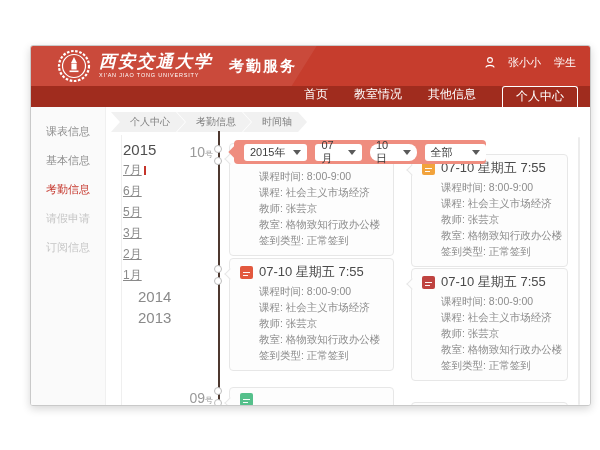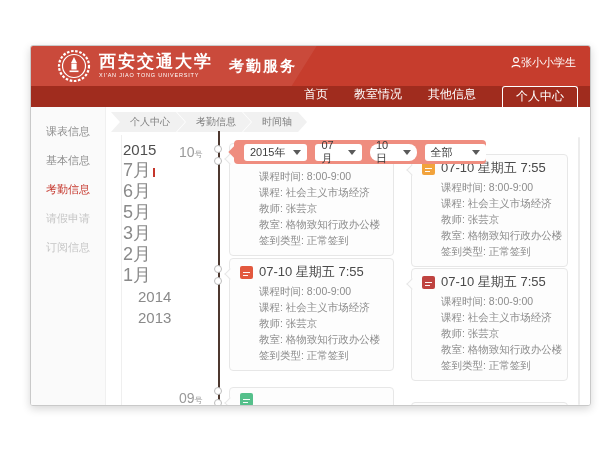--- a/index.html
+++ b/index.html
@@ -12,24 +12,24 @@
     position:absolute;left:30px;top:45px;width:559px;height:359px;
     border:1px solid #c9c9c9;border-radius:3px;overflow:hidden;background:#fff;
     box-shadow:0 3px 9px rgba(0,0,0,.16);
   }
   
   .hdr{position:relative;height:40px;background:#c63d2d;display:flex;align-items:center;padding-left:26px;overflow:hidden;}
   .hdr::before{content:'';position:absolute;left:-30px;top:-10px;width:300px;height:70px;
     background:rgba(255,255,255,.07);transform:skewX(-32deg);}
   .logo{width:34px;height:34px;flex:0 0 auto;position:relative;z-index:1;}
   .uni-block{margin-left:8px;line-height:1;position:relative;z-index:1;}
-  .uni-cn{font-size:17px;font-weight:bold;color:#fff;letter-spacing:2px;}
+  .uni-cn{font-size:17px;font-weight:bold;font-style:italic;color:#fff;letter-spacing:2px;}
   .uni-en{font-size:5.5px;color:#fff;letter-spacing:.8px;margin-top:3px;}
   .app-name{margin-left:16px;font-size:15px;font-weight:bold;color:#fff;letter-spacing:2px;position:relative;z-index:1;}
-  .user-box{position:absolute;right:14px;top:9px;display:flex;align-items:center;gap:0;color:#fff;font-size:11px;z-index:2;}
+  .user-box{position:absolute;right:14px;top:9px;display:flex;align-items:center;gap:13px;color:#fff;font-size:11px;z-index:2;}
   
   .nav{height:21px;background:#a02c1e;display:flex;justify-content:flex-end;align-items:flex-end;padding-right:12px;gap:26px;}
   .nav-item{font-size:12px;color:#fff;padding-bottom:4px;cursor:pointer;}
   .nav-tab-active{font-size:12px;color:#fff;border:1px solid #fff;border-bottom:none;
     border-radius:3px 3px 0 0;height:20px;line-height:19px;padding:0 13px;background:#a02c1e;}
   
   .content{position:relative;height:298px;background:#fff;}
   .side{position:absolute;left:0;top:0;width:75px;height:100%;background:#fafafa;border-right:1px solid #f0f0f0;padding-top:10px;box-sizing:border-box;}
   .side-item{height:29px;line-height:29px;text-align:center;font-size:11px;color:#8f8f8f;cursor:pointer;}
   .side-item.is-active{color:#c5352b;}
@@ -40,23 +40,23 @@
   .crumbs{position:absolute;left:80px;top:5px;display:flex;}
   .crumb{height:20px;line-height:20px;padding:0 15px 0 19px;font-size:10px;color:#7f7f7f;background:#f1f1f1;
     clip-path:polygon(0 0,calc(100% - 9px) 0,100% 50%,calc(100% - 9px) 100%,0 100%,9px 50%);
     filter:drop-shadow(1px 0 0 #dcdcdc);margin-left:-8px;cursor:pointer;}
   .crumb:first-child{margin-left:0;}
   
   .scale{position:absolute;left:92px;top:32px;width:46px;text-align:left;}
   .scale-row{line-height:21px;cursor:pointer;}
   .scale-year{font-size:15px;color:#4f4f4f;}
   .scale-year.dim{color:#8a8a8a;margin-left:15px;}
-  .scale-month{font-size:18px;color:#8a8a8a;position:relative;}
+  .scale-month{font-size:12px;color:#8a8a8a;position:relative;text-decoration:underline;}
   .scale-month .sel-tick{display:inline-block;width:2px;height:9px;background:#c5352b;margin-left:2px;vertical-align:-1px;}
-  .day-marker{position:absolute;left:148px;width:34px;font-size:14px;color:#9a9a9a;}
+  .day-marker{position:absolute;left:148px;width:34px;font-size:14px;color:#9a9a9a;text-align:right;}
   .day-marker .suffix{font-size:8px;}
   .t-line{position:absolute;left:187px;top:24px;bottom:0;width:2px;background:#4d382f;}
   .t-node{position:absolute;left:183px;width:8px;height:8px;border-radius:50%;background:#fff;border:1px solid #bdbdbd;box-sizing:border-box;}
   
   .filter-bar{position:absolute;left:203px;top:33px;width:252px;height:24px;background:#ef8d7f;border-radius:4px;
     display:flex;align-items:center;gap:8px;padding-left:10px;box-sizing:border-box;z-index:6;}
   .filter-bar::before{content:'';position:absolute;left:-4px;top:8px;width:8px;height:8px;background:#ef8d7f;transform:rotate(45deg);}
   .dd{background:#fff;border-radius:3px;height:17px;font-size:11px;color:#3c3c3c;display:flex;align-items:center;
     justify-content:space-between;padding:0 6px;box-sizing:border-box;cursor:pointer;}
   .dd .caret{width:0;height:0;border-left:4px solid transparent;border-right:4px solid transparent;border-top:5px solid #5a5a5a;margin-left:5px;}

